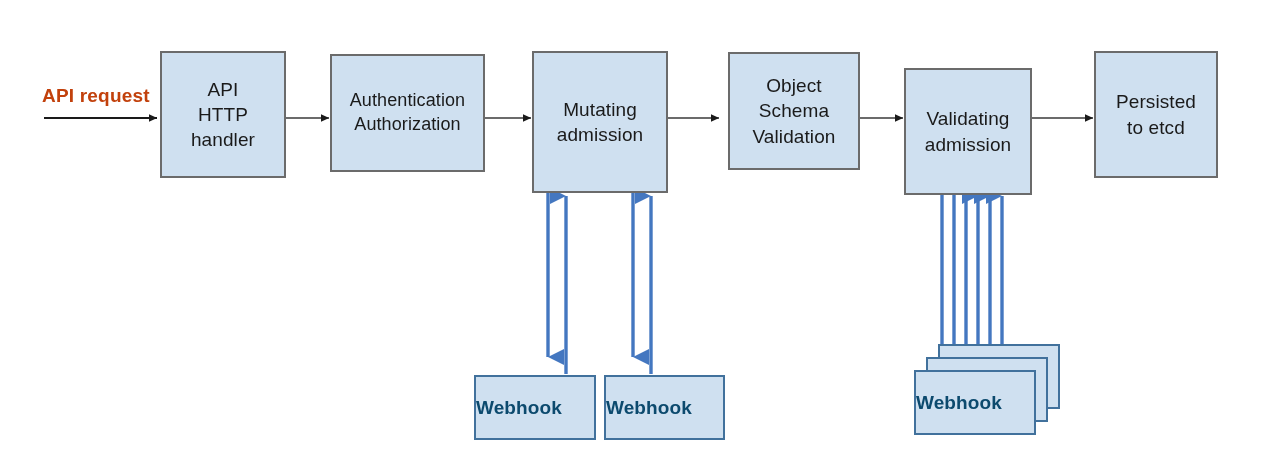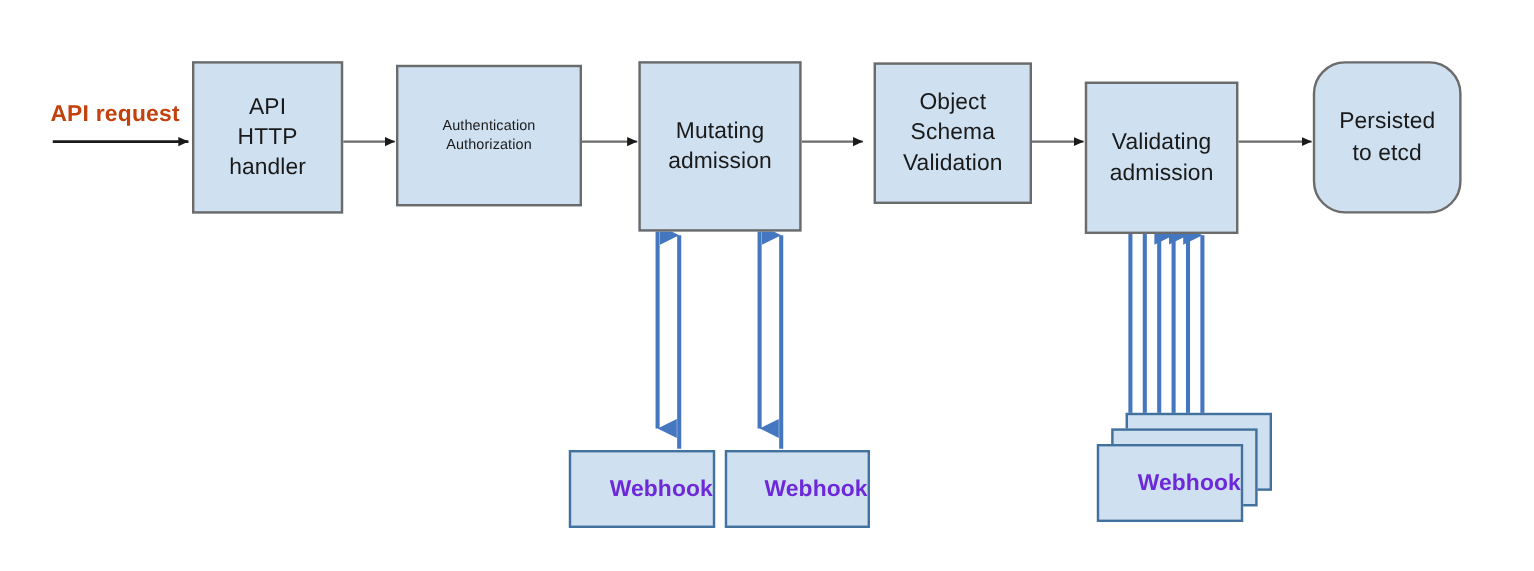--- a/index.html
+++ b/index.html
@@ -45,23 +45,23 @@
   }
 
   
   .webhook {
     position: absolute;
     box-sizing: border-box;
     background: #cfe0f0;
     border: 2px solid #41719c;
     display: flex;
     align-items: center;
-    justify-content: flex-end;
+    justify-content: flex-start;
     text-align: center;
-    color: #6d28d9;
+    color: #0c4a6e;
     font-size: 19px;
     font-weight: 600;
     letter-spacing: 0.1px;
     z-index: 6;
   }
   .webhook.stacked-back {
     z-index: 4;
   }
   .webhook.stacked-mid {
     z-index: 5;
@@ -143,42 +143,42 @@
   </svg>
 
   <div class="req-label" style="left:42px; top:85px;">API request</div>
 
   <div class="stage" style="left:160px; top:51px; width:126px; height:127px;">
     <span style="white-space:pre-line;">API
 HTTP
 handler</span>
   </div>
 
-  <div class="stage" style="left:330px; top:54px; width:155px; height:118px; font-size:12px;">
+  <div class="stage" style="left:330px; top:54px; width:155px; height:118px; font-size:18px;">
     <span style="white-space:pre-line;">Authentication
 Authorization</span>
   </div>
 
   <div class="stage" style="left:532px; top:51px; width:136px; height:142px;">
     <span style="white-space:pre-line;">Mutating
 admission</span>
   </div>
 
   <div class="stage" style="left:728px; top:52px; width:132px; height:118px;">
     <span style="white-space:pre-line;">Object
 Schema
 Validation</span>
   </div>
 
   <div class="stage" style="left:904px; top:68px; width:128px; height:127px;">
     <span style="white-space:pre-line;">Validating
 admission</span>
   </div>
 
-  <div class="stage" style="left:1094px; top:51px; width:124px; height:127px;border-radius:27px;">
+  <div class="stage" style="left:1094px; top:51px; width:124px; height:127px;">
     <span style="white-space:pre-line;">Persisted
 to etcd</span>
   </div>
 
   <div class="webhook" style="left:474px; top:375px; width:122px; height:65px;">
     <span>Webhook</span>
   </div>
 
   <div class="webhook" style="left:604px; top:375px; width:121px; height:65px;">
     <span>Webhook</span>

